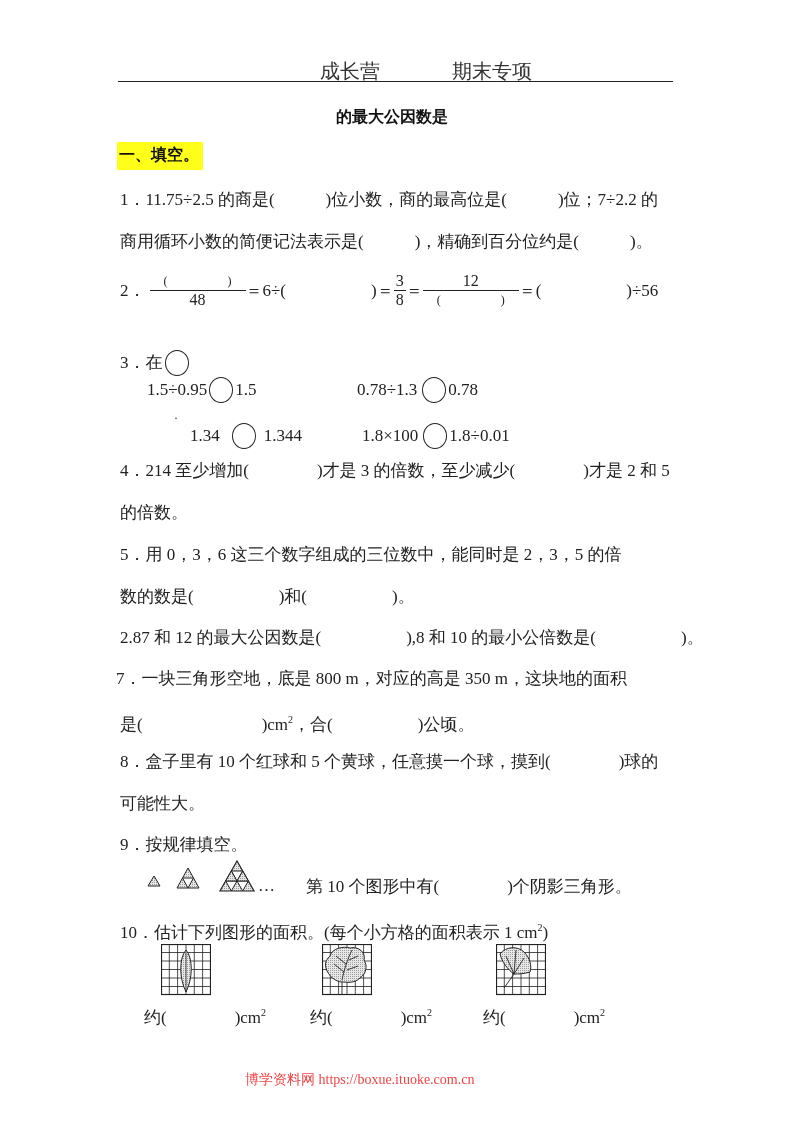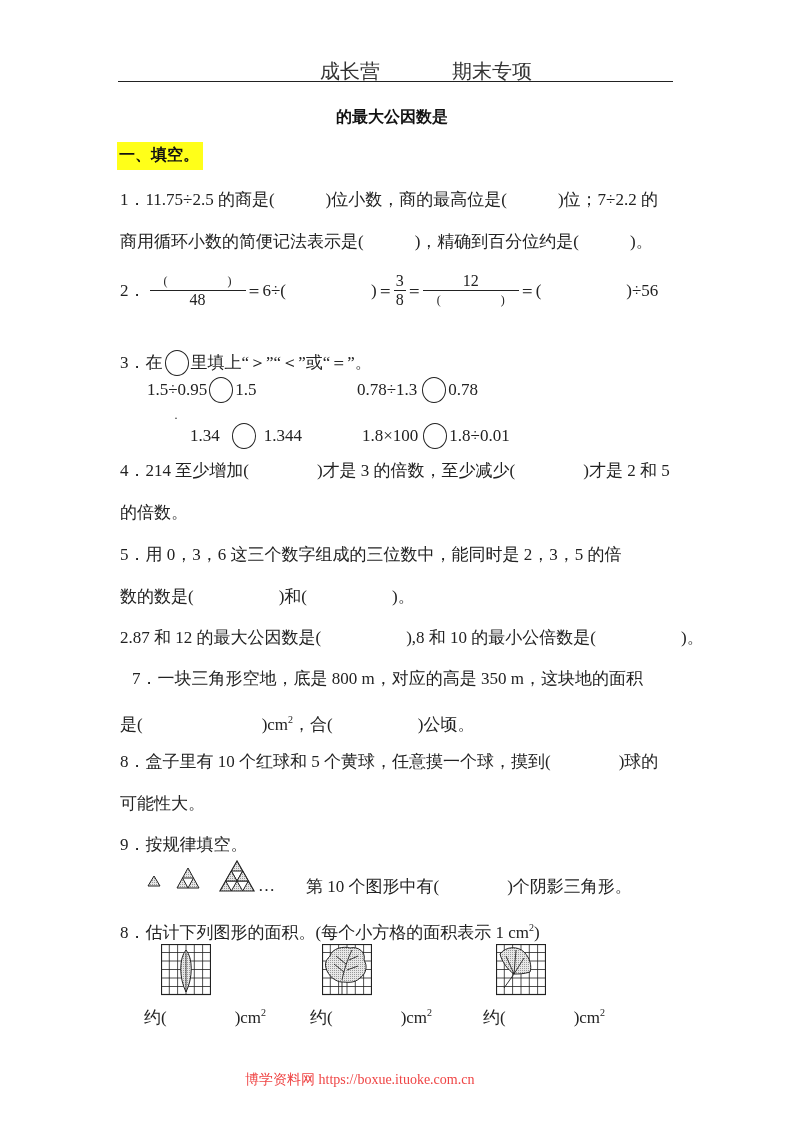--- a/index.html
+++ b/index.html
@@ -52,21 +52,20 @@
     <span class="num">12</span>
     <span class="bar"></span>
     <span class="den" style="font-size:12px;">(　　　　　)</span>
   </span>
   <span>＝(　　　　　)÷56</span>
 </div>
 
 <div class="abs q" style="left:120px; top:335px; display:flex; align-items:center;margin-top:15px;">
   <span>3．在</span>
   <span class="circle"></span>
-  <span>里填上“＞”“＜”或“＝”。</span>
 </div>
 <div class="abs q" style="left:147px; top:377px; display:flex; align-items:center;">
   <span>1.5÷0.95</span>
   <span class="circle"></span>
   <span>1.5</span>
 </div>
 <div class="abs q" style="left:357px; top:377px; display:flex; align-items:center;">
   <span>0.78÷1.3</span>
   <span class="circle" style="margin-left:5px;"></span>
   <span>0.78</span>
@@ -84,21 +83,21 @@
 </div>
 
 <div class="abs q" style="left:120px; top:461px;">4．214 至少增加(　　　　)才是 3 的倍数，至少减少(　　　　)才是 2 和 5</div>
 <div class="abs q" style="left:120px; top:503px;">的倍数。</div>
 
 <div class="abs q" style="left:120px; top:545px;">5．用 0，3，6 这三个数字组成的三位数中，能同时是 2，3，5 的倍</div>
 <div class="abs q" style="left:120px; top:587px;">数的数是(　　　　　)和(　　　　　)。</div>
 
 <div class="abs q" style="left:120px; top:628px;">2.87 和 12 的最大公因数是(　　　　　),8 和 10 的最小公倍数是(　　　　　)。</div>
 
-<div class="abs q" style="left:132px; top:669px;">7．一块三角形空地，底是 800 m，对应的高是 350 m，这块地的面积</div>
+<div class="abs q" style="left:116px; top:669px;">7．一块三角形空地，底是 800 m，对应的高是 350 m，这块地的面积</div>
 <div class="abs q" style="left:120px; top:710px;">
   <span>是(　　　　　　　)cm</span><sup style="font-size:10px;">2</sup><span>，合(　　　　　)公顷。</span>
 </div>
 
 <div class="abs q" style="left:120px; top:752px;">8．盒子里有 10 个红球和 5 个黄球，任意摸一个球，摸到(　　　　)球的</div>
 <div class="abs q" style="left:120px; top:794px;">可能性大。</div>
 
 <div class="abs q" style="left:120px; top:835px;">9．按规律填空。</div>
 
 <svg style="left:140px; top:858px;" width="130" height="50">
@@ -118,21 +117,21 @@
   <polygon points="91.3,13 102.7,13 97,23" fill="#fff" stroke="#222" stroke-width="1"></polygon>
   <polygon points="85.7,23 97,23 91.3,33" fill="#fff" stroke="#222" stroke-width="1"></polygon>
   <polygon points="97,23 108.3,23 102.7,33" fill="#fff" stroke="#222" stroke-width="1"></polygon>
   <polygon points="91.3,13 85.7,23 97,23" fill="url(#dots)" stroke="#222" stroke-width="1"></polygon>
   <polygon points="102.7,13 97,23 108.3,23" fill="url(#dots)" stroke="#222" stroke-width="1"></polygon>
 </svg>
 <div class="abs q" style="left:258px; top:876px;">…</div>
 <div class="abs q" style="left:306px; top:877px;">第 10 个图形中有(　　　　)个阴影三角形。</div>
 
 <div class="abs q" style="left:120px; top:918px;">
-  <span>8．估计下列图形的面积。(每个小方格的面积表示 1 cm</span><sup style="font-size:10px;">2</sup><span>)</span>
+  <span>10．估计下列图形的面积。(每个小方格的面积表示 1 cm</span><sup style="font-size:10px;">2</sup><span>)</span>
 </div>
 
 <svg style="left:161px; top:944px;" width="50" height="52">
   <rect x="0.5" y="0.5" width="49" height="50" fill="#fff" stroke="#222" stroke-width="1.2"></rect>
   <g stroke="#222" stroke-width="0.8">
     <line x1="8.3" y1="0" x2="8.3" y2="51"></line>
       <line x1="16.6" y1="0" x2="16.6" y2="51"></line>
       <line x1="25" y1="0" x2="25" y2="51"></line>
     <line x1="33.3" y1="0" x2="33.3" y2="51"></line>
       <line x1="41.6" y1="0" x2="41.6" y2="51"></line>

